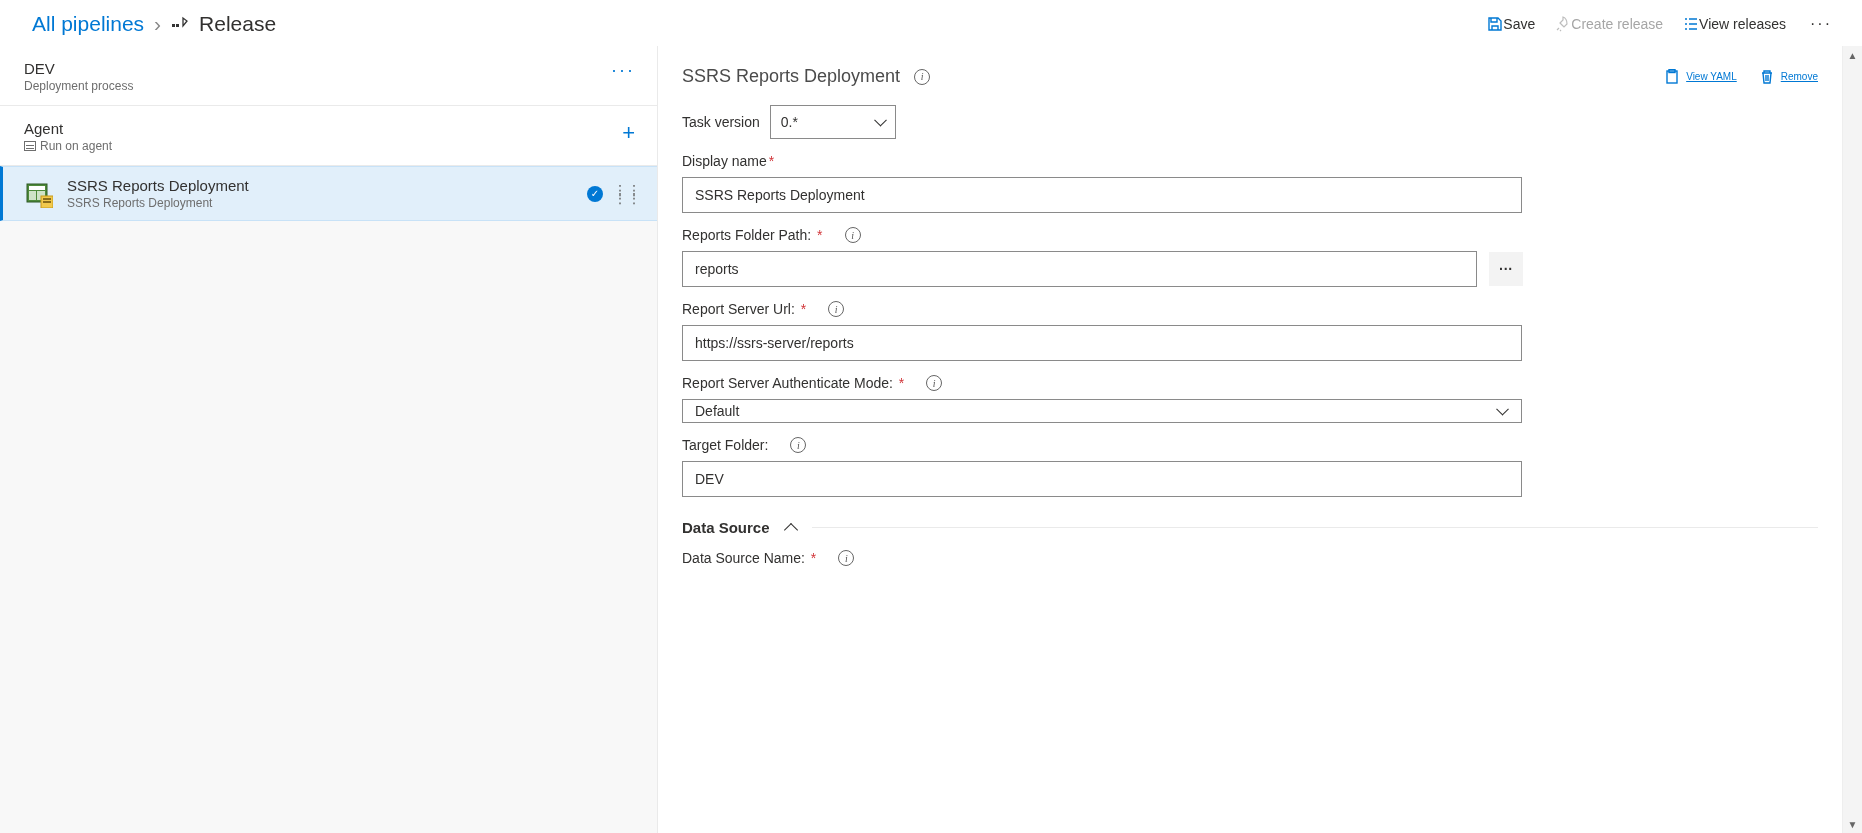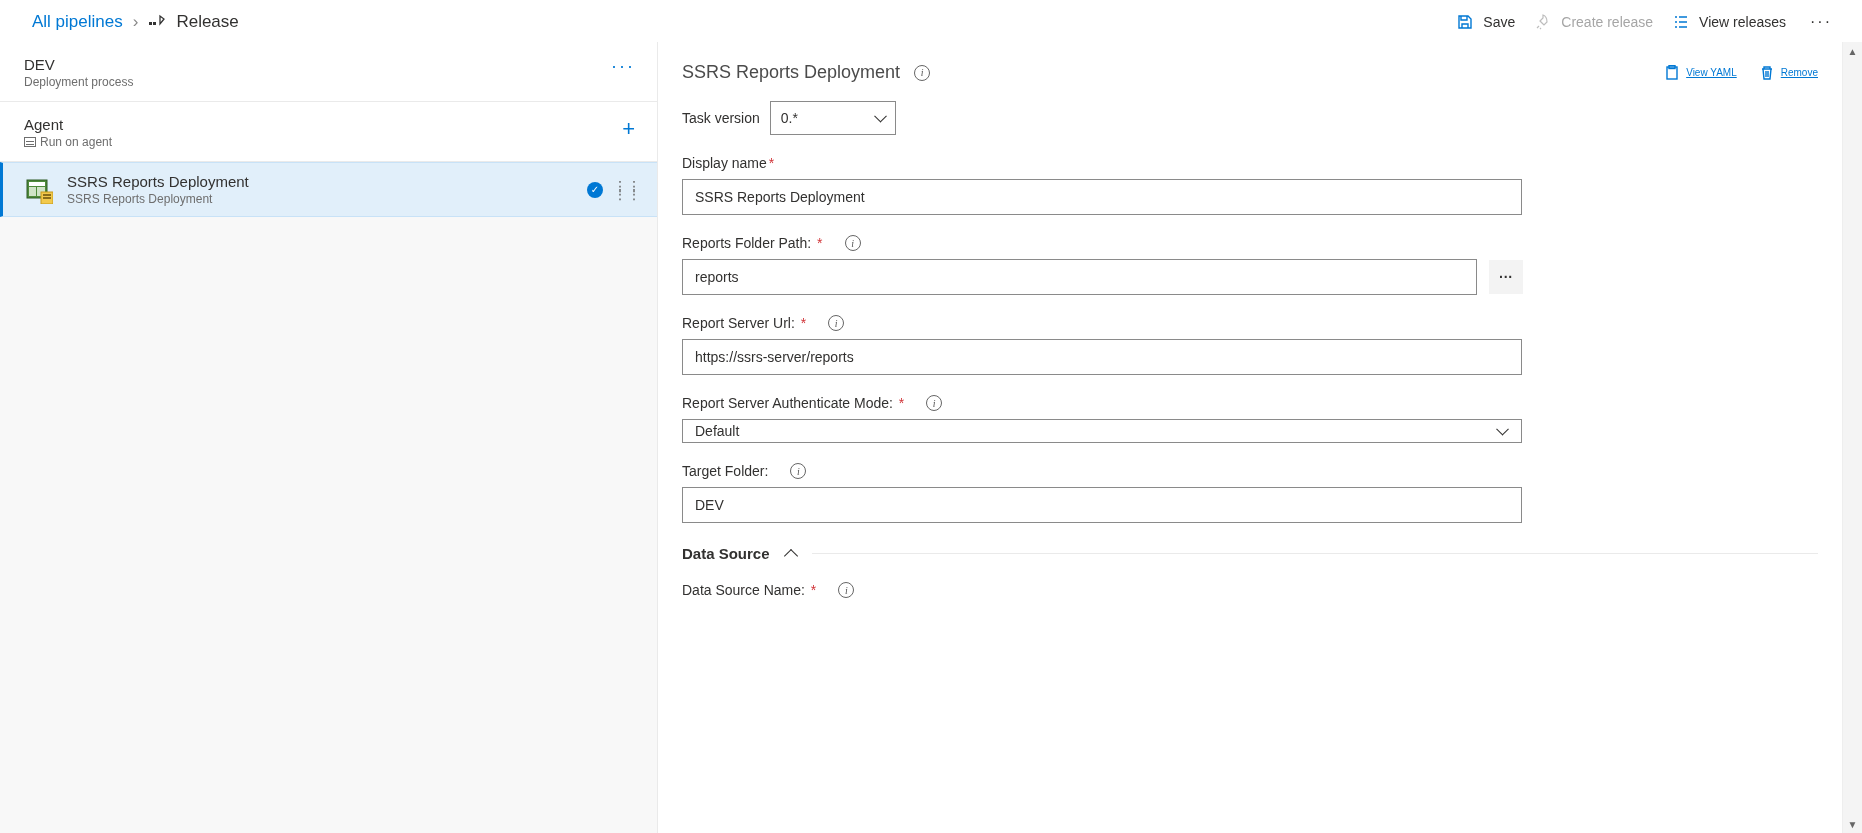--- a/index.html
+++ b/index.html
@@ -1,28 +1,28 @@
 <!DOCTYPE html>
 <html><head>
 <meta charset="utf-8">
 <style>
   * { box-sizing: border-box; margin: 0; padding: 0; font-family: "Segoe UI", Arial, sans-serif; }
   body { background: #fff; color: #323130; font-size: 14px; }
   .app { display: flex; flex-direction: column; height: 833px; width: 1862px; position: relative; }
 
   
   .topbar { display: flex; align-items: center; justify-content: space-between; padding: 12px 26px 10px 32px; }
-  .breadcrumb { display: flex; align-items: center; gap: 10px; font-size: 17px; }
+  .breadcrumb { display: flex; align-items: center; gap: 10px; font-size: 21px; }
   .breadcrumb .link { color: #0078d4; cursor: pointer; }
   .breadcrumb .chev { color: #888; }
   .breadcrumb .release-ico { width: 18px; height: 18px; display:inline-flex; align-items:center; justify-content:center; }
   .breadcrumb .current { color: #323130; }
 
   .top-actions { display: flex; align-items: center; gap: 20px; }
-  .top-action { display: flex; align-items: flex-end; gap: 10px; cursor: pointer; font-size: 14px; color: #323130; }
+  .top-action { display: flex; align-items: flex-end; gap: 0; cursor: pointer; font-size: 14px; color: #323130; }
   .top-action.disabled { color: #a6a6a6; cursor: default; }
   .top-action .ico { width: 16px; height: 16px; display:inline-flex; align-items:center; justify-content:center; }
   .more-dots { font-size: 16px; letter-spacing: 2px; cursor:pointer; padding:0 4px; }
 
   
   .tabrow { display: flex; align-items: center; gap: 28px; padding: 0 26px; border-bottom: 1px solid #eaeaea; height: 44px; }
   .tab { display:flex; align-items:center; gap:4px; height:100%; cursor:pointer; color:#323130; border-bottom: 3px solid transparent; padding-top:3px; }
   .tab.active { border-bottom-color:#0078d4; font-weight:600; }
 
   
@@ -57,21 +57,21 @@
   .grip { color:#666; font-size:14px; cursor:grab; line-height:8px; }
 
   
   .rp-header { display:flex; justify-content:space-between; align-items:center; margin-bottom:18px; }
   .rp-title { display:flex; align-items:center; gap:10px; font-size:18px; color:#4b4b4b; }
   .rp-actions { display:flex; gap:22px; }
   .rp-action { display:flex; align-items:center; gap:6px; color:#0078d4; cursor:pointer; font-size:10px;text-decoration:underline; }
 
   
   .field-row { display:flex; align-items:center; gap:10px; margin-bottom:12px; }
-  .field-row.labelrow { margin-top:20px; margin-bottom:8px; }
+  .field-row.labelrow { margin-top:14px; margin-bottom:8px; }
   .flabel { font-size:14px; color:#323130; }
   .req { color:#d13438; margin-left:2px; }
   .info-ico { width:16px; height:16px; border:1px solid #666; border-radius:50%; display:inline-flex; align-items:center; justify-content:center; font-size:10px; font-style:italic; font-family:Georgia,serif; color:#555; margin-left:12px; cursor:help; }
 
   .tv-select { border:1px solid #8a8a8a; height:34px; padding:0 30px 0 10px; background:#fff; cursor:pointer; position:relative; display:flex; align-items:center; min-width:126px; }
   .tv-select::after { content:""; position:absolute; right:10px; top:50%; width:8px; height:8px; border-right:1.5px solid #323130; border-bottom:1.5px solid #323130; transform:translateY(-70%) rotate(45deg); }
 
   .text-input { width: 840px; height:36px; border:1px solid #8a8a8a; padding:0 12px; font-size:14px; color:#323130; background:#fff; }
   .path-row { display:flex; align-items:center; gap:12px; }
   .path-row .text-input { flex:0 0 795px; width:795px; }

